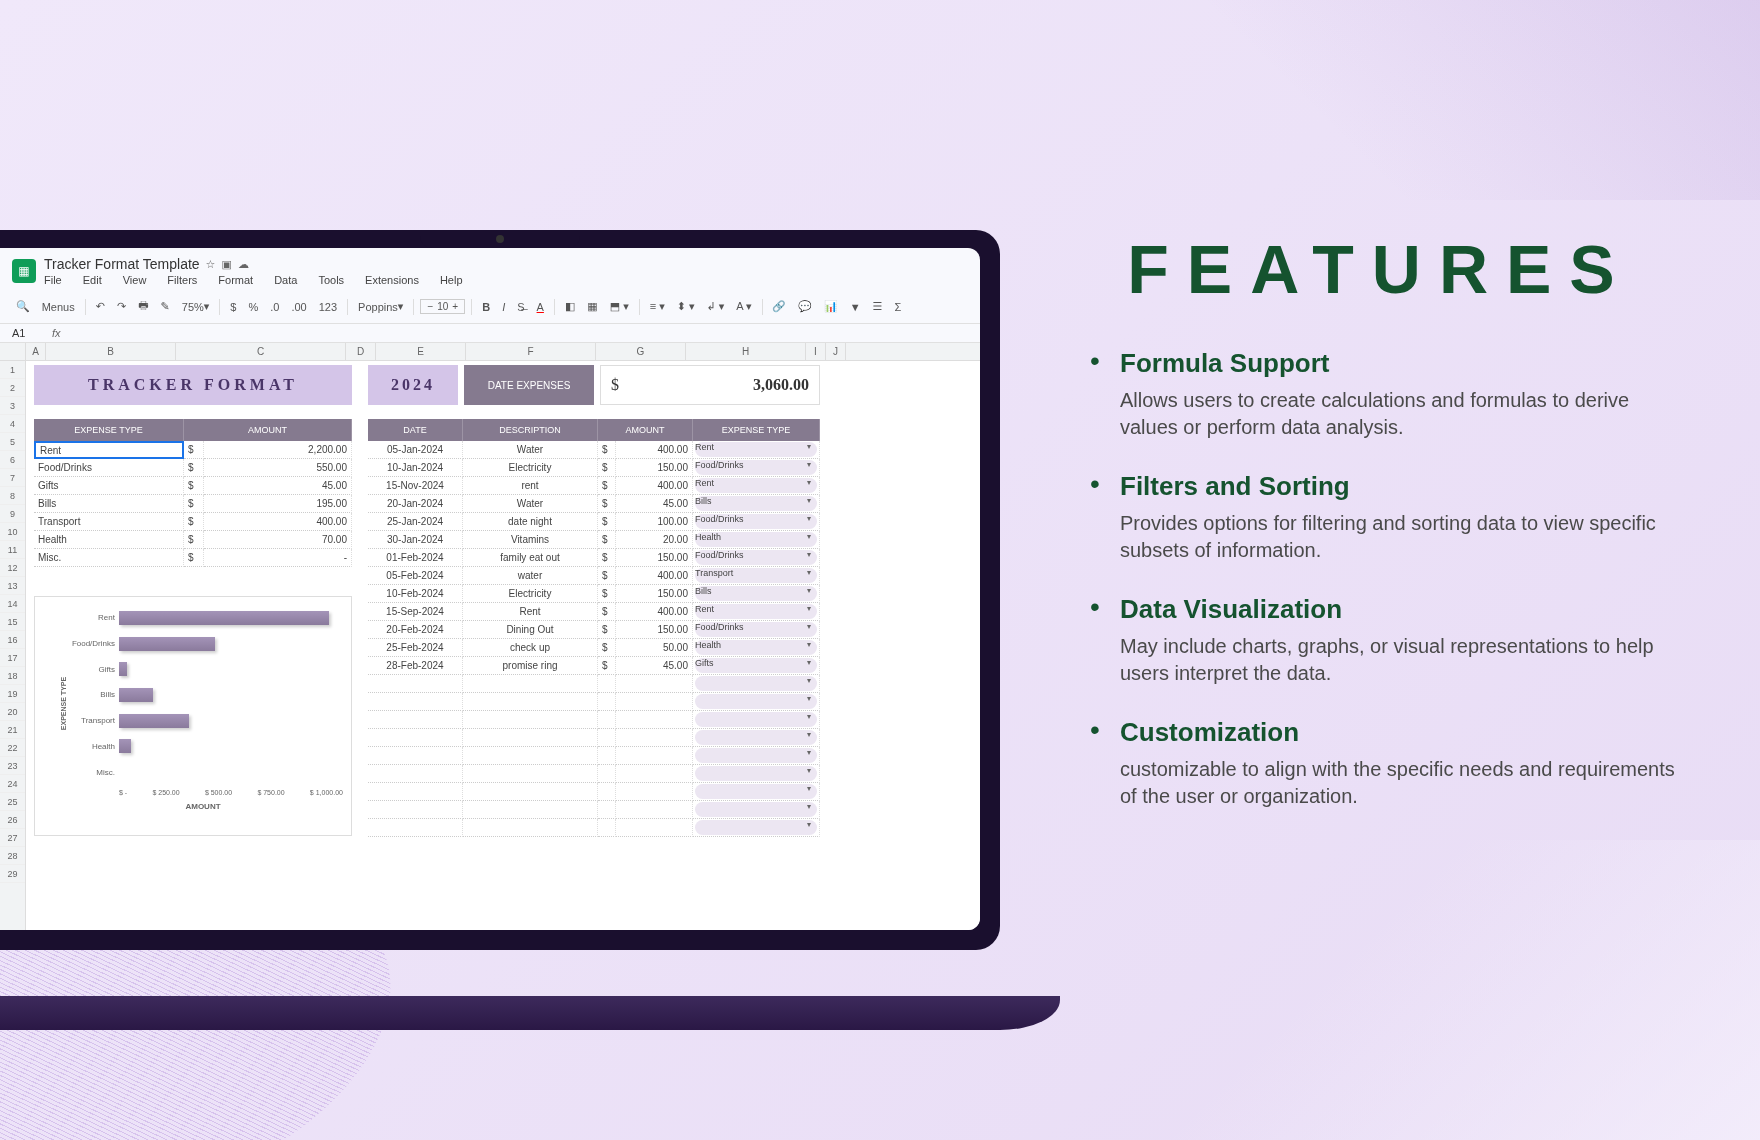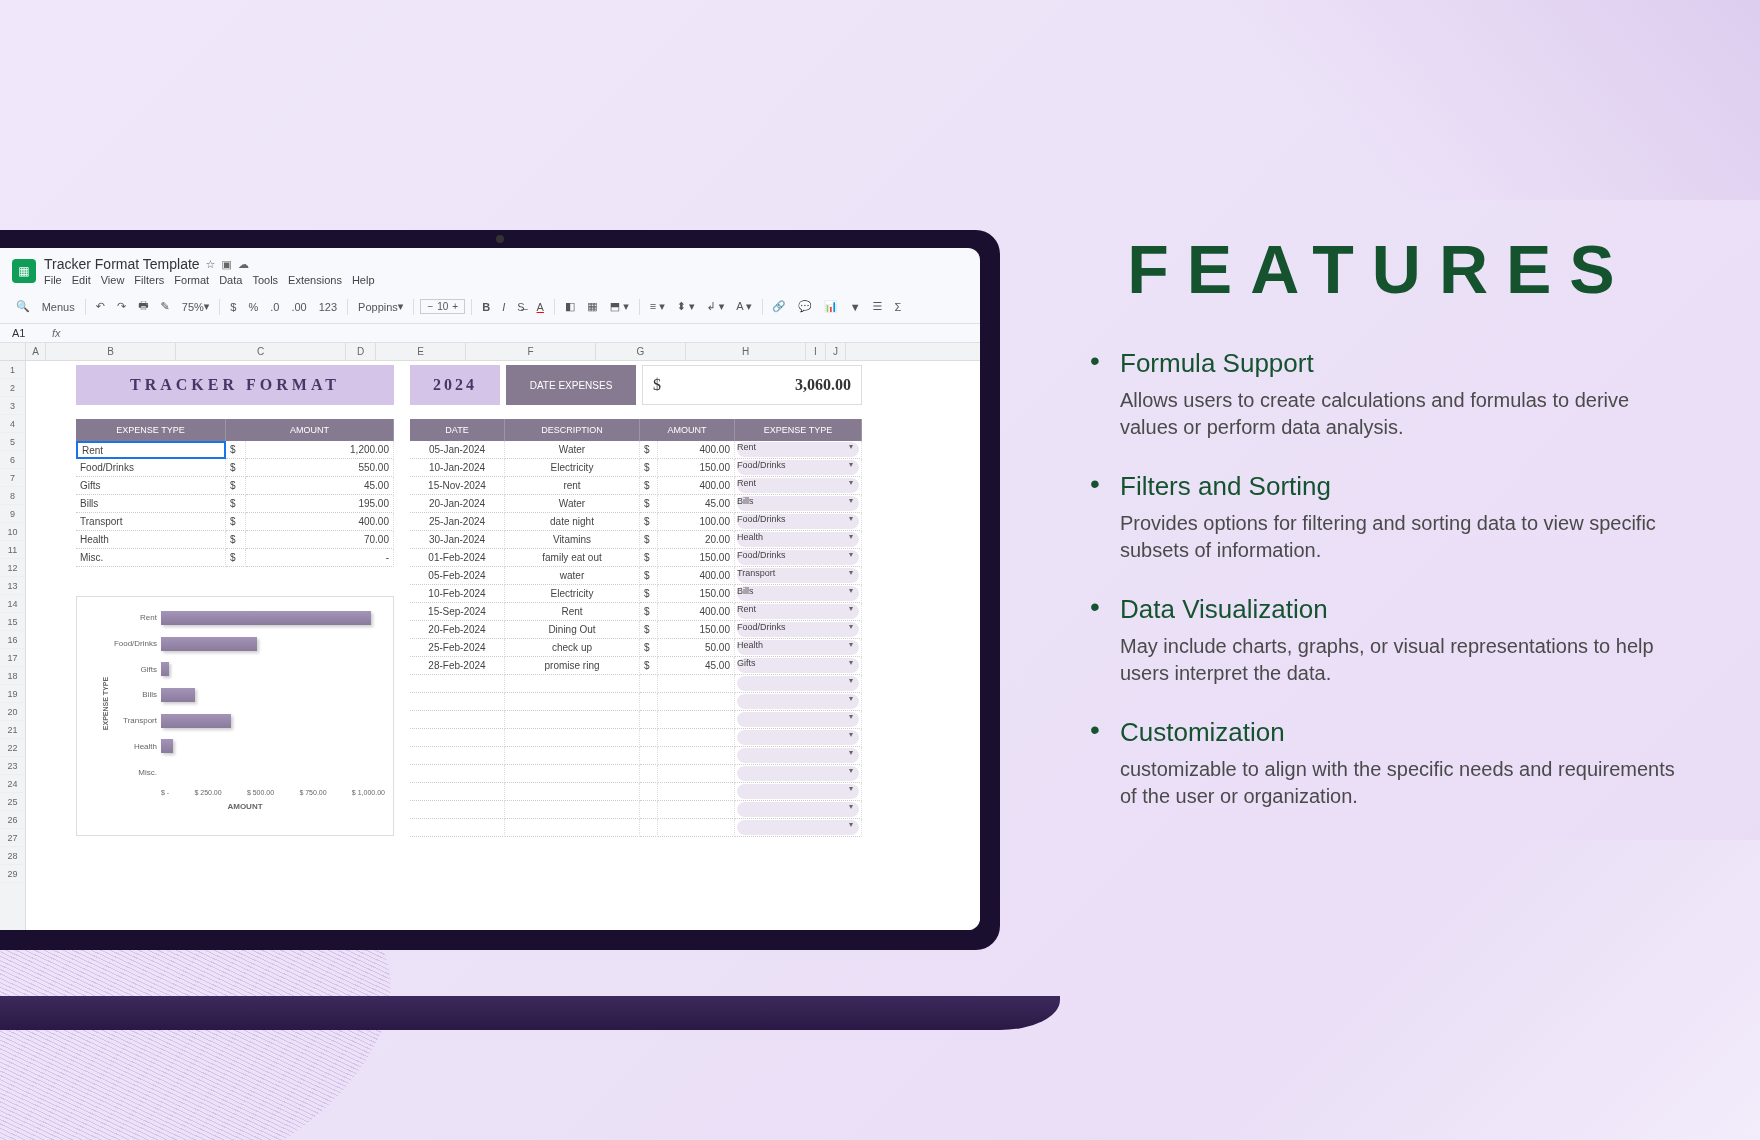--- a/index.html
+++ b/index.html
@@ -13,36 +13,36 @@
 .notch { position:absolute; top:0; left:50%; transform:translateX(-50%); width:160px; height:18px; background:#1a0f2e; border-radius:0 0 12px 12px; z-index:10; }
 .notch::after { content:""; position:absolute; left:50%; top:50%; transform:translate(-50%,-50%); width:8px; height:8px; background:#333; border-radius:50%; }
 .laptop-base { position:absolute; bottom:0; left:0; width:1060px; height:34px; background:linear-gradient(180deg,#3d2a5c 0%,#2a1845 100%); border-radius:0 0 60px 0/0 0 30px 0; }
 .sheets-app { width:100%; height:100%; background:#f8f9fd; border-radius:0 12px 12px 0; overflow:hidden; display:flex; flex-direction:column; font-size:11px; }
 .sheets-header { padding:8px 12px 4px; display:flex; align-items:center; gap:8px; }
 .sheets-logo { width:24px; height:24px; background:#0f9d58; border-radius:4px; display:flex; align-items:center; justify-content:center; color:#fff; font-size:12px; }
 .doc-title-area { display:flex; flex-direction:column; flex:1; }
 .doc-title-row { display:flex; align-items:center; gap:6px; }
 .doc-title { font-size:14px; color:#333; }
 .doc-icon { font-size:11px; color:#666; }
-.menu-row { display:flex; gap:10px; color:#444; font-size:11px; margin-top:2px; }
+.menu-row { display:flex; gap:21px; color:#444; font-size:11px; margin-top:2px; }
 .menu-row span { cursor:pointer; }
 .toolbar { display:flex; align-items:center; gap:4px; padding:4px 12px; border-bottom:1px solid #e0e0e0; color:#555; font-size:11px; }
 .tb-btn { padding:3px 4px; cursor:pointer; border-radius:3px; display:inline-flex; align-items:center; }
 .tb-sep { width:1px; height:16px; background:#ddd; margin:0 2px; }
 .fontsize-box { border:1px solid #ccc; padding:1px 6px; font-size:10px; display:flex; align-items:center; gap:4px; }
 .formula-bar { display:flex; align-items:center; padding:3px 12px; border-bottom:1px solid #e0e0e0; gap:12px; }
 .cell-ref { font-size:11px; color:#333; min-width:28px; }
 .fx-label { font-style:italic; color:#666; font-size:11px; }
 .grid { flex:1; overflow:hidden; background:#fff; position:relative; }
 .col-headers { display:flex; background:#f1f3f4; border-bottom:1px solid #ddd; height:18px; font-size:10px; color:#666; }
 .col-h { border-right:1px solid #ddd; text-align:center; line-height:18px; }
 .row-area { display:flex; height:calc(100% - 18px); }
 .row-nums { width:26px; background:#f1f3f4; border-right:1px solid #ddd; font-size:9px; color:#666; text-align:center; }
 .row-n { height:18px; line-height:18px; border-bottom:1px solid #eee; }
-.content { flex:1; position:relative; padding:6px 22px;margin-left:42px; }
+.content { flex:1; position:relative; padding:6px 22px; }
 .tracker-title { position:absolute; left:8px; top:4px; width:318px; height:40px; background:#d4c5e8; color:#4a3568; font-family:Georgia,serif; letter-spacing:4px; font-size:16px; font-weight:600; display:flex; align-items:center; justify-content:center; }
 .year-box { position:absolute; left:342px; top:4px; width:90px; height:40px; background:#d4c5e8; color:#4a3568; font-family:Georgia,serif; letter-spacing:3px; font-size:16px; font-weight:600; display:flex; align-items:center; justify-content:center; }
 .tot-label { position:absolute; left:438px; top:4px; width:130px; height:40px; background:#857a8f; color:#fff; font-size:10px; display:flex; align-items:center; justify-content:center; }
 .tot-val { position:absolute; left:574px; top:4px; width:220px; height:40px; background:#fff; border:1px solid #ddd; display:flex; align-items:center; padding:0 10px; font-family:Georgia,serif; font-size:16px; color:#333; }
 .tot-val .cur { flex:1; }
 .tot-val .num { font-weight:600; }
 .left-tbl { position:absolute; left:8px; top:58px; width:318px; }
 .right-tbl { position:absolute; left:342px; top:58px; width:452px; }
 .th-row { display:flex; background:#857a8f; color:#fff; font-size:9px; height:22px; }
 .th { display:flex; align-items:center; justify-content:center; border-right:1px solid rgba(255,255,255,.2); }
@@ -58,21 +58,21 @@
 .chart-bars { height:180px; display:flex; flex-direction:column; justify-content:space-around; position:relative; }
 .cbar-row { display:flex; align-items:center; height:22px; }
 .cbar-lbl { width:56px; font-size:8px; color:#666; text-align:right; padding-right:4px; }
 .cbar { height:14px; background:linear-gradient(180deg,#a494b8 0%,#8a7a9c 100%); box-shadow:2px 2px 3px rgba(0,0,0,.2); }
 .chart-xaxis { display:flex; font-size:7px; color:#666; padding-left:56px; justify-content:space-between; margin-top:4px; }
 .chart-xlabel { text-align:center; font-size:8px; color:#666; font-weight:600; margin-top:6px; }
 .features { position:absolute; right:80px; top:230px; width:600px; }
 .features-title { font-family:'Arial Black',sans-serif; font-size:68px; font-weight:900; letter-spacing:18px; color:#15532f; text-align:center; margin-bottom:40px; }
 .feat-item { margin-bottom:30px; padding-left:40px; position:relative; }
 .feat-item::before { content:"•"; position:absolute; left:10px; top:0; color:#15532f; font-size:28px; line-height:26px; }
-.feat-h { font-size:26px; font-weight:400; color:#15532f; margin-bottom:8px; }
+.feat-h { font-size:26px; font-weight:700; color:#15532f; margin-bottom:8px; }
 .feat-p { font-size:20px; color:#4a4a4a; line-height:1.35; font-family:'Arial Narrow',Arial,sans-serif; }
 </style>
 </head>
 <body>
 
 <div class="bg-wave-tr"></div>
 <div class="bg-wave-br"></div>
 <div class="bg-wave-bl"></div>
 
 <div class="laptop">
@@ -214,21 +214,21 @@
 
             <div class="left-tbl">
               <div class="th-row">
                 <div class="th" style="width:150px">EXPENSE TYPE</div>
                 <div class="th" style="width:168px">AMOUNT</div>
               </div>
               <div id="left-rows">
                   <div class="td-row">
                     <div class="td selected" style="width:150px">Rent</div>
                     <div class="td" style="width:20px">$</div>
-                    <div class="td num" style="width:148px">1,200.00</div>
+                    <div class="td num" style="width:148px">2,200.00</div>
                   </div>
                   <div class="td-row">
                     <div class="td" style="width:150px">Food/Drinks</div>
                     <div class="td" style="width:20px">$</div>
                     <div class="td num" style="width:148px">550.00</div>
                   </div>
                   <div class="td-row">
                     <div class="td" style="width:150px">Gifts</div>
                     <div class="td" style="width:20px">$</div>
                     <div class="td num" style="width:148px">45.00</div>

